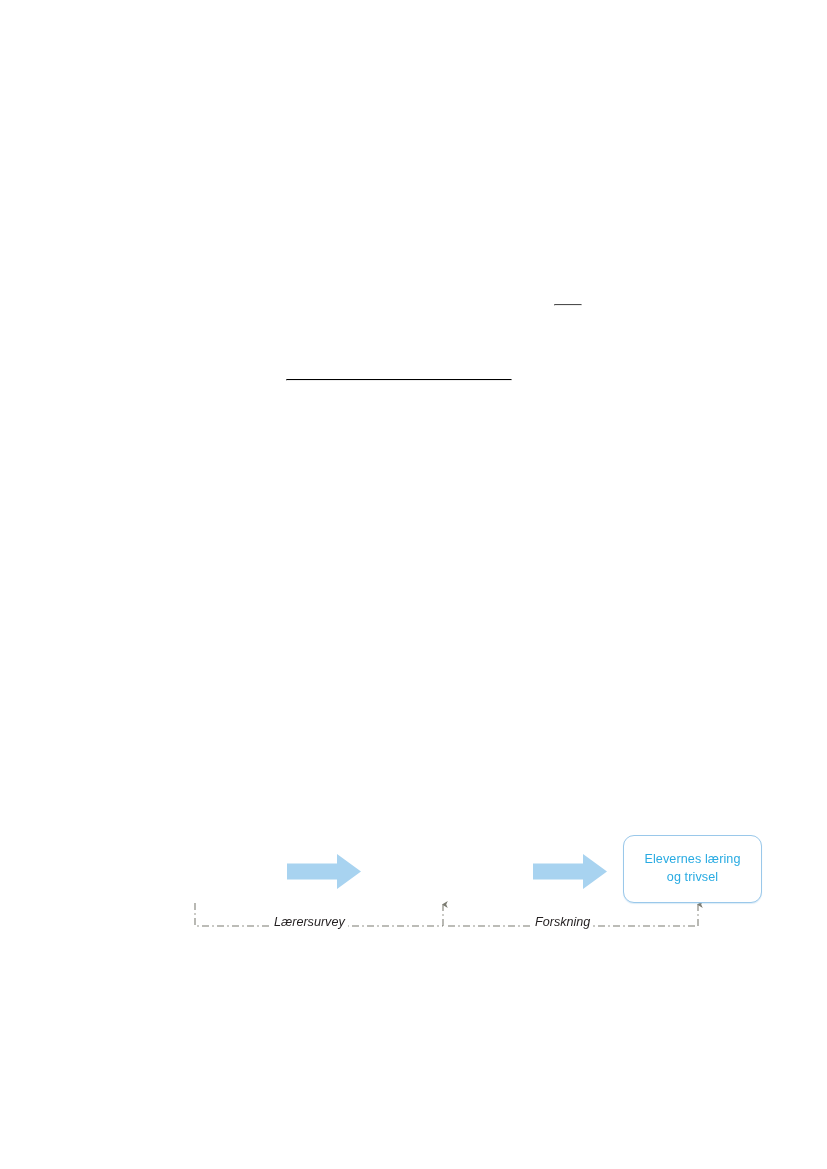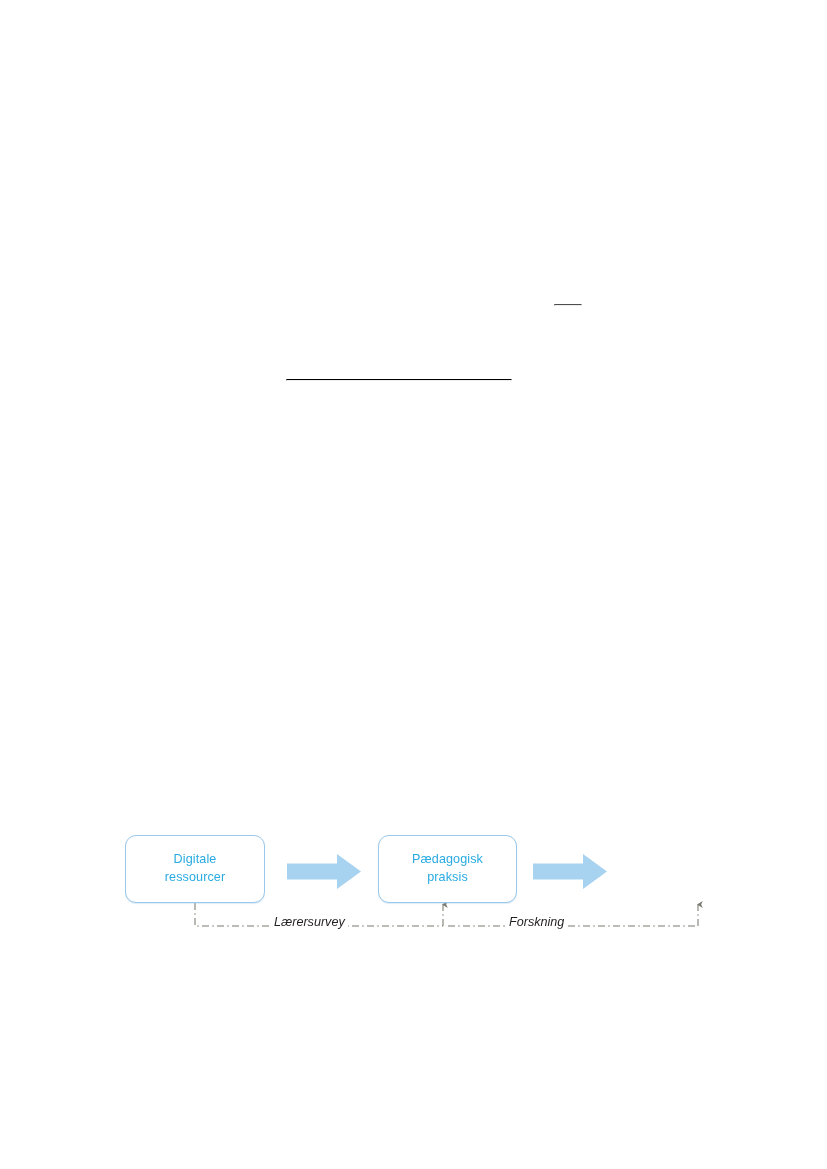--- a/index.html
+++ b/index.html
@@ -99,21 +99,21 @@
     position: absolute;
     font-size: 12.6px;
     color: #231f20;
     background: #ffffff;
     padding: 0 3px;
     white-space: nowrap;
     line-height: 1.1;
     font-style: italic;
   }
   #conn-label-0 { left: 271px; top: 916px; }
-  #conn-label-1 { left: 506px; top: 916px; }
+  #conn-label-1 { left: 532px; top: 916px; }
 </style>
 </head>
 <body>
 
 <div id="page">
 
   <hr id="rule-short" class="rule">
   <hr id="rule-long" class="rule">
 
   <div id="diagram">
@@ -131,30 +131,26 @@
           <path d="M443,96 L443,74.5" fill="none" stroke="#7a7a70" stroke-width="1.05" stroke-dasharray="7,3.2,1.6,3.2" marker-end="url(#uparrow)"></path>
         </g>
 
         <g>
           <path d="M448,96 L698,96" fill="none" stroke="#7a7a70" stroke-width="1.05" stroke-dasharray="7,3.2,1.6,3.2" stroke-linecap="butt"></path>
           <path d="M698,96 L698,74.5" fill="none" stroke="#7a7a70" stroke-width="1.05" stroke-dasharray="7,3.2,1.6,3.2" marker-end="url(#uparrow)"></path>
         </g>
       </svg>
     </div>
 
-    <div id="node-0" class="node-box">
-      <span class="node-label">Digitale
-ressourcer</span>
+
+
+    <div id="node-2" class="node-box">
+      <span class="node-label">Elevernes læring
+og trivsel</span>
     </div>
-
-    <div id="node-1" class="node-box">
-      <span class="node-label">Pædagogisk
-praksis</span>
-    </div>
-
 
     <div id="arrow-0" class="block-arrow">
       <svg viewBox="0 0 74 35" preserveAspectRatio="none" xmlns="http://www.w3.org/2000/svg" aria-hidden="true">
         <path d="M0,9.5 L50,9.5 L50,0 L74,17.5 L50,35 L50,25.5 L0,25.5 Z" fill="#a8d3f0"></path>
       </svg>
     </div>
 
     <div id="arrow-1" class="block-arrow">
       <svg viewBox="0 0 74 35" preserveAspectRatio="none" xmlns="http://www.w3.org/2000/svg" aria-hidden="true">
         <path d="M0,9.5 L50,9.5 L50,0 L74,17.5 L50,35 L50,25.5 L0,25.5 Z" fill="#a8d3f0"></path>

